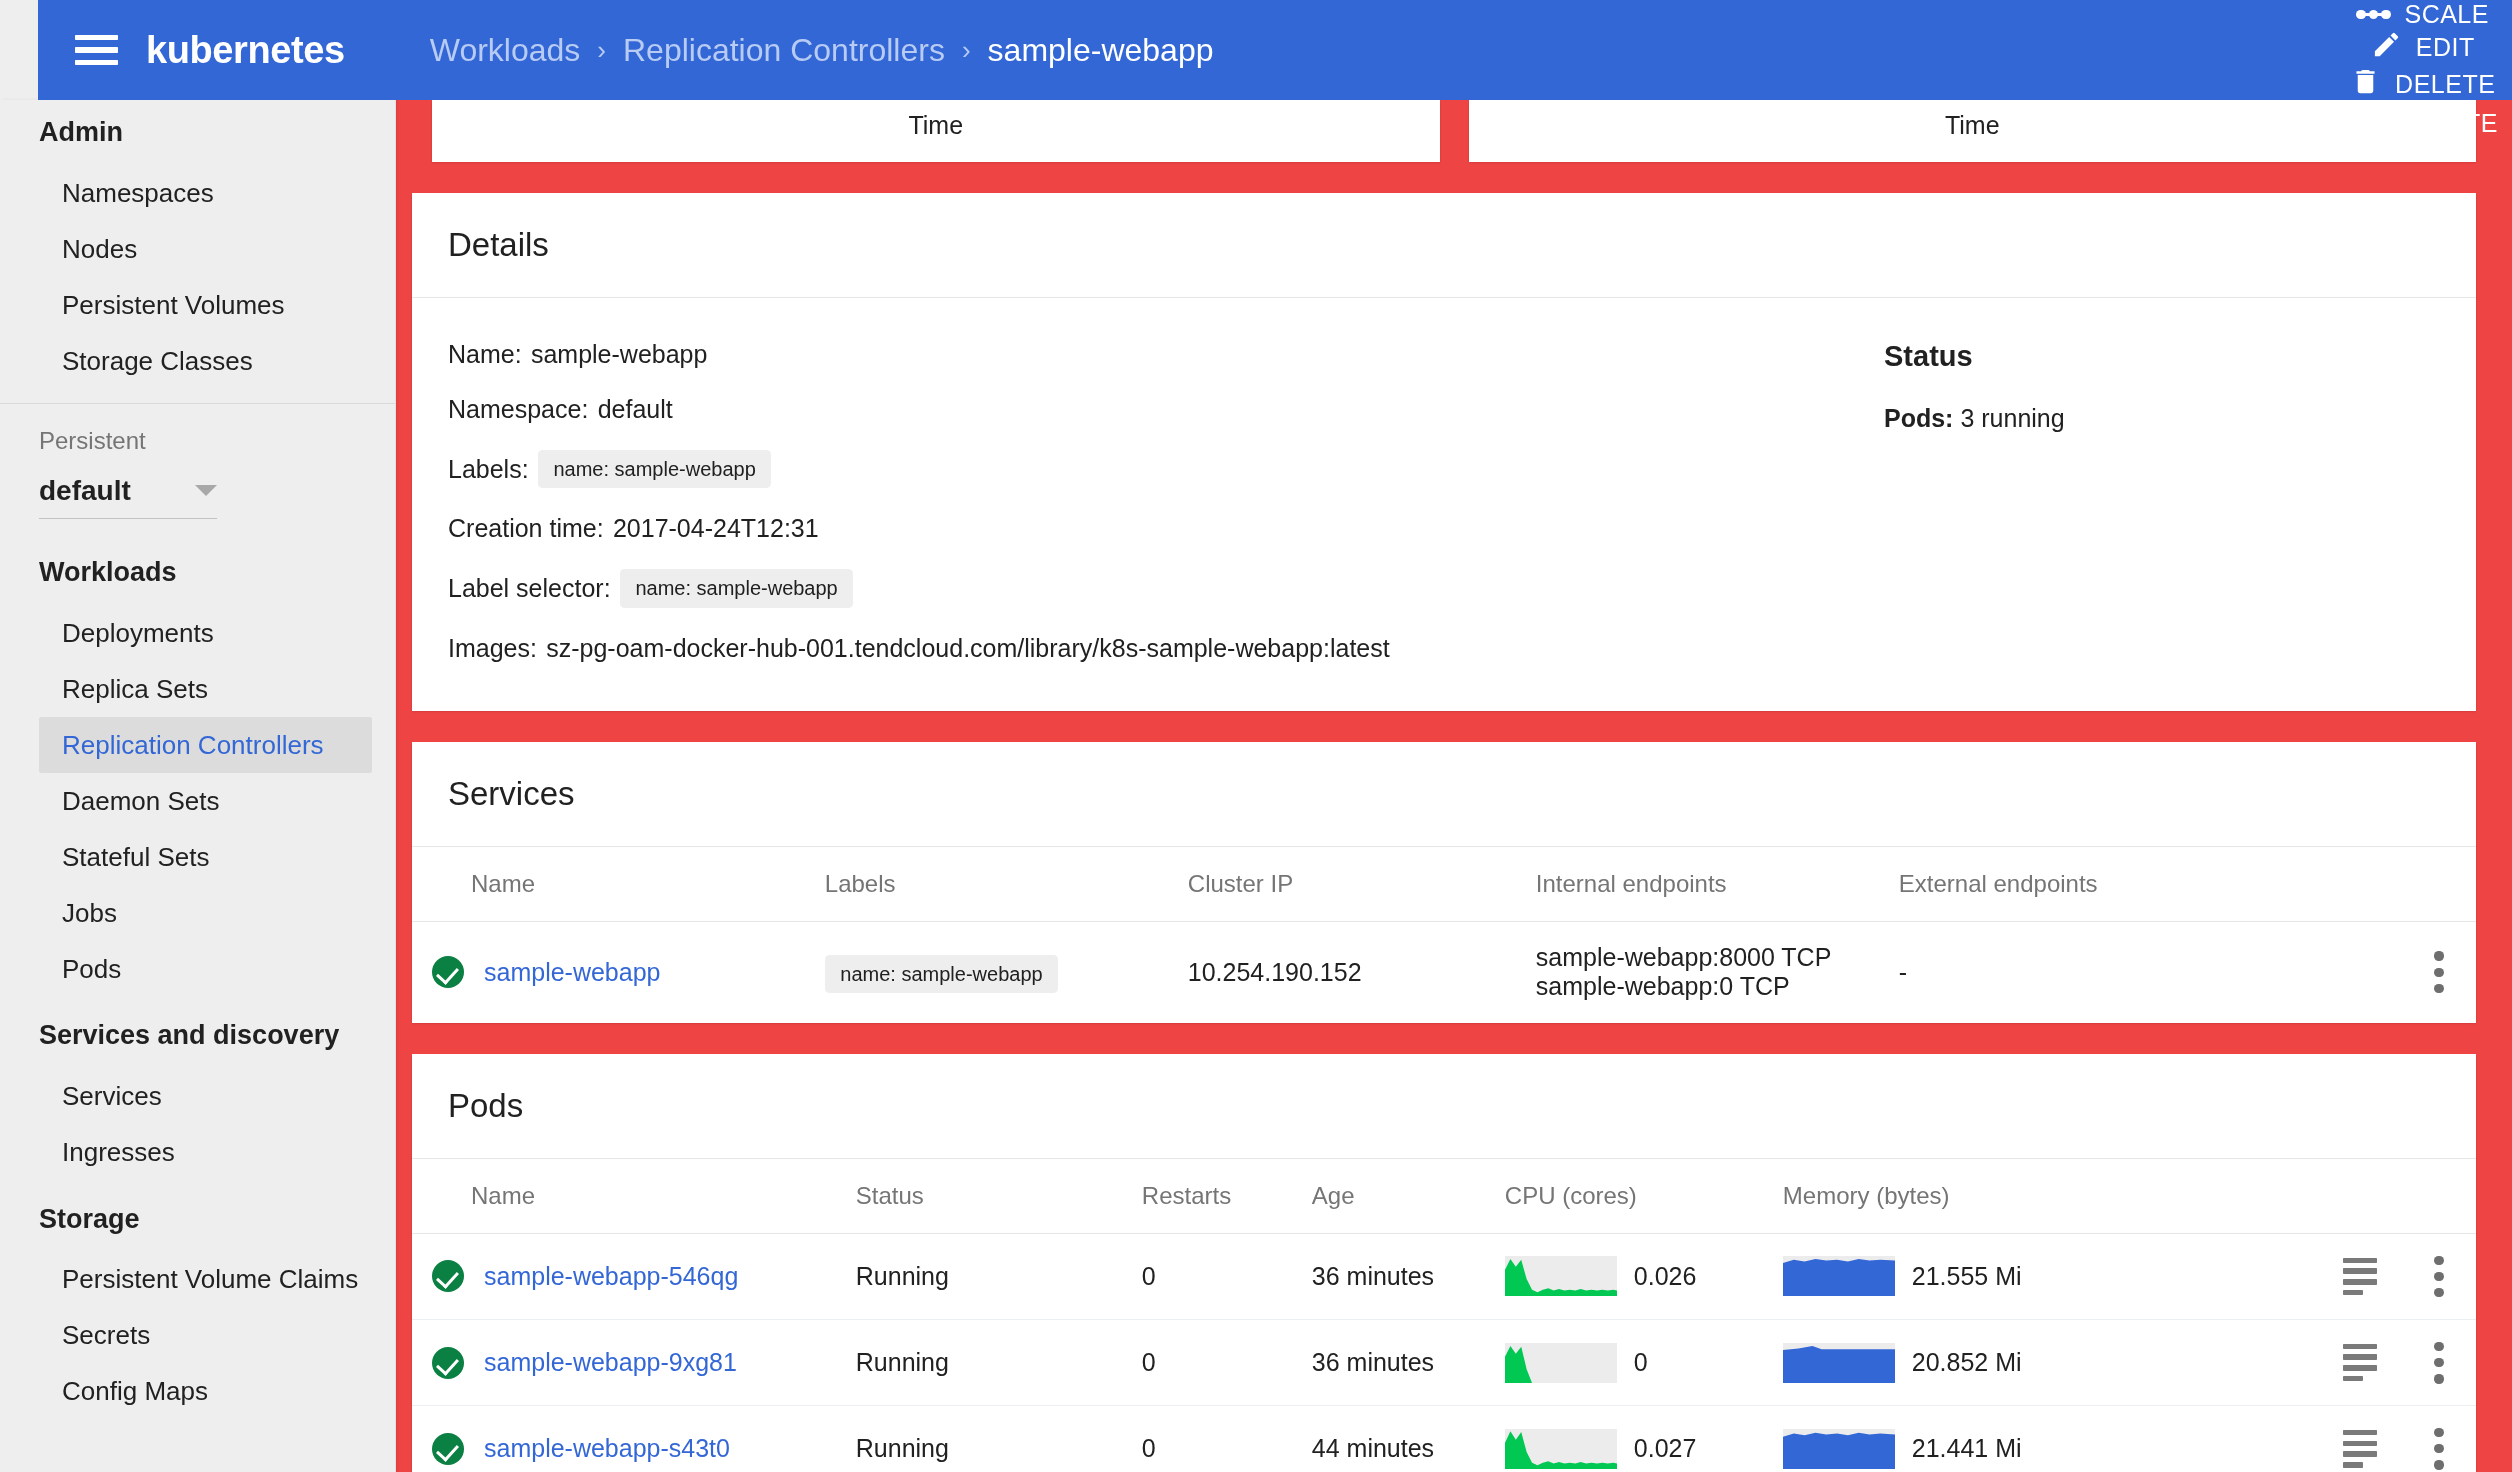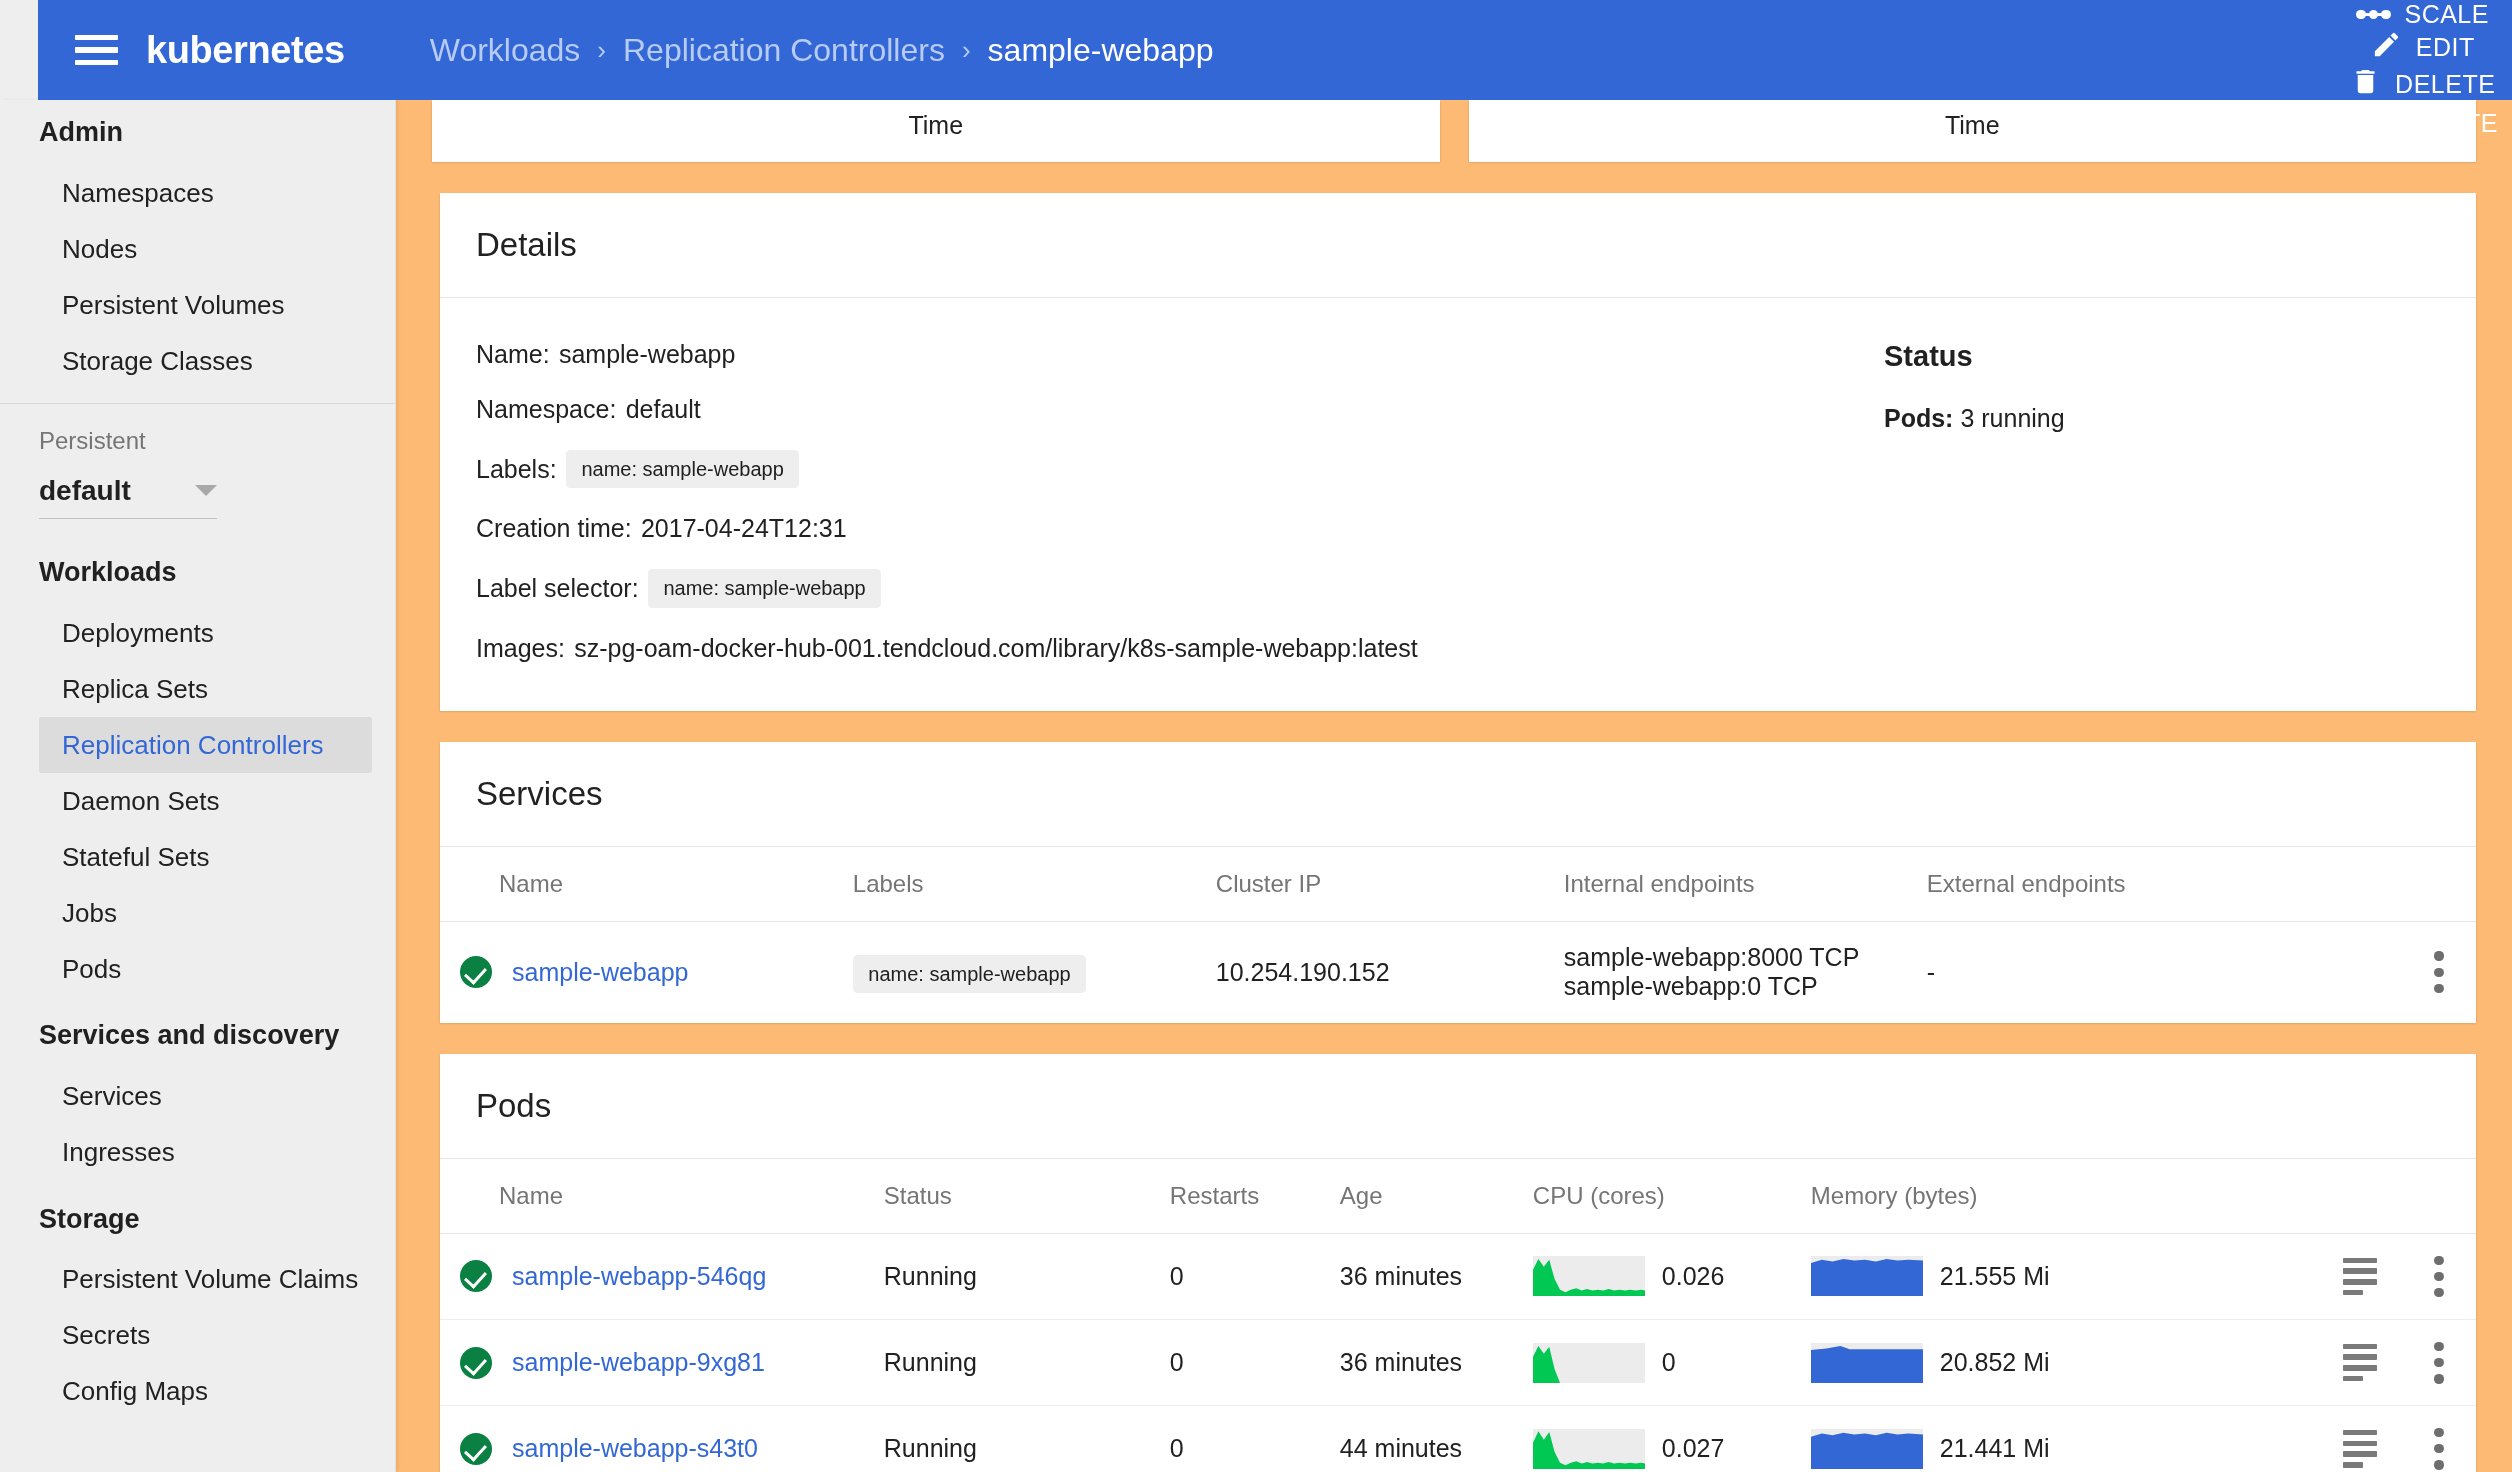--- a/index.html
+++ b/index.html
@@ -95,26 +95,26 @@
   .ns-value { font-size: 28px; font-weight: 700; color: #212121; }
   .caret {
     width: 0; height: 0; border-left: 11.6px solid transparent;
     border-right: 11.6px solid transparent; border-top: 11.6px solid #a8a8a8;
   }
 
   
   .main {
     position: absolute; top: 100px; left: 396px;
     width: 2116px; height: 1372px;
-    background: #fdba74;
+    background: #ef4444;
     overflow: hidden;
   }
   .card {
     background: #fff;
-    margin: 0 36px 31px 44px;
+    margin: 0 36px 31px 16px;
     box-shadow: 0 0.8px 2.3px rgba(0,0,0,.18);
   }
   .card-head {
     height: 105px; display: flex; align-items: center;
     padding: 0 36px; font-size: 33px; color: #212121; font-weight: 400;
     border-bottom: 0.8px solid #e6e6e6;
   }
 
   
   .graph-row { display: flex; gap: 29px; padding: 0 36px; }

